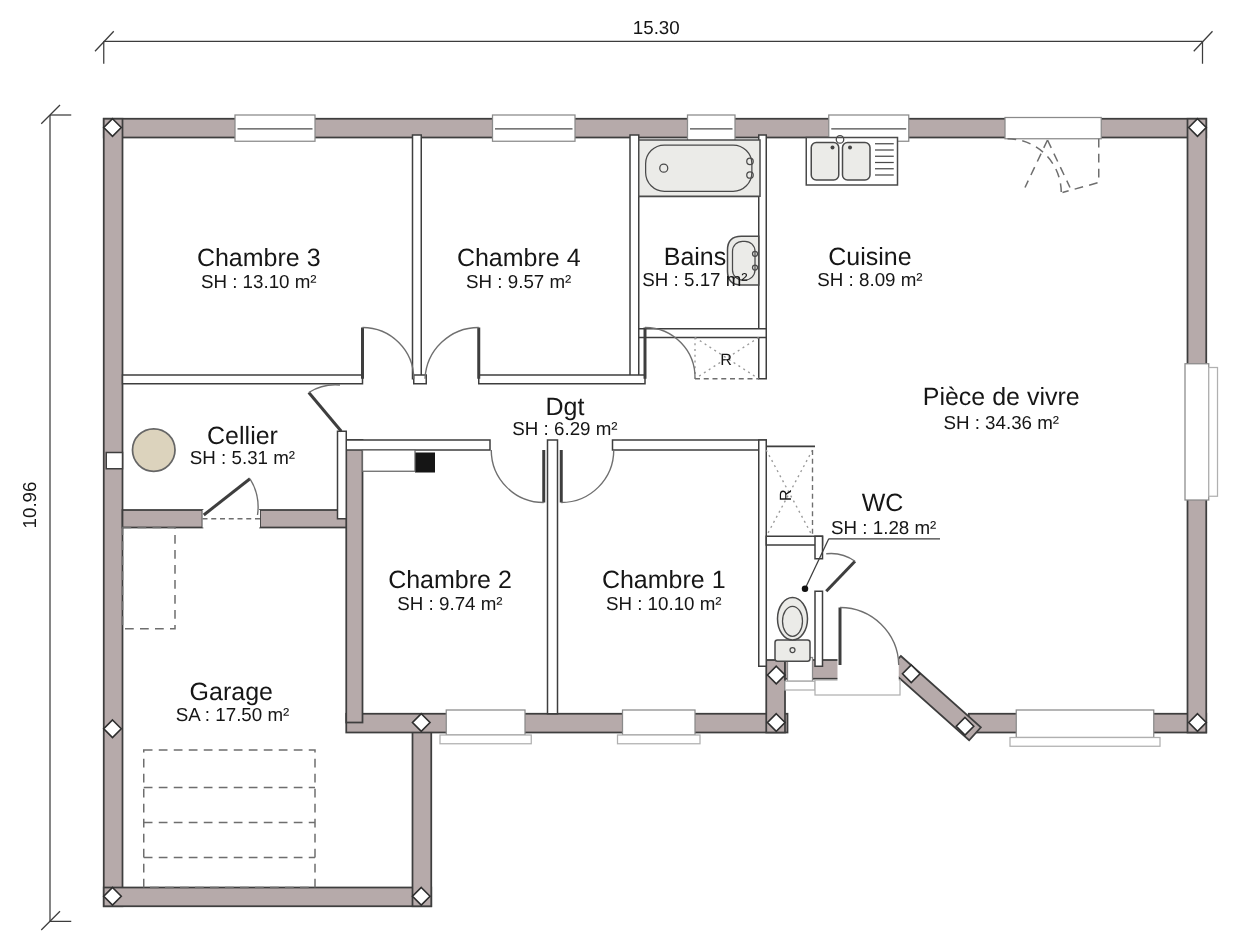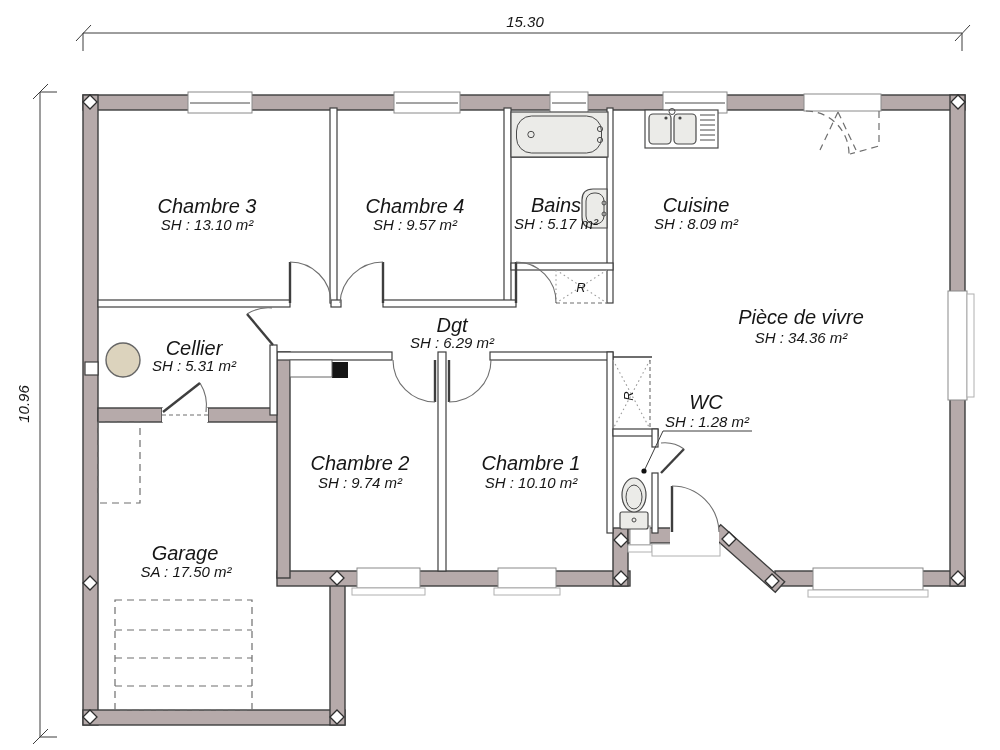--- a/index.html
+++ b/index.html
@@ -1,17 +1,17 @@
 <!DOCTYPE html>
 <html><head>
 <meta charset="utf-8">
 <style>
   html,body{margin:0;padding:0;background:#ffffff;}
   .stage{position:relative;width:1000px;height:750px;background:#ffffff;overflow:hidden;
-         font-family:"Liberation Sans", sans-serif;font-style:italic;}
+         font-family:"Liberation Sans", sans-serif;}
   svg{display:block;}
   .wx{fill:#b6aaaa;stroke:#3e3e3e;stroke-width:1.4;}
   .wi{fill:#ffffff;stroke:#3e3e3e;stroke-width:1.2;}
   .win{fill:#ffffff;stroke:#8a8a8a;stroke-width:1;}
   .sill{fill:#ffffff;stroke:#b0b0b0;stroke-width:1;}
   .fix{fill:#ebebe8;stroke:#4a4a4a;stroke-width:1.2;}
   .fixw{fill:#ffffff;stroke:#4a4a4a;stroke-width:1.2;}
   .fixline{fill:none;stroke:#4a4a4a;stroke-width:1;}
   .door-arc{fill:none;stroke:#6f6f6f;stroke-width:1.1;}
   .door-leaf{fill:none;stroke:#3e3e3e;stroke-width:2.4;}

